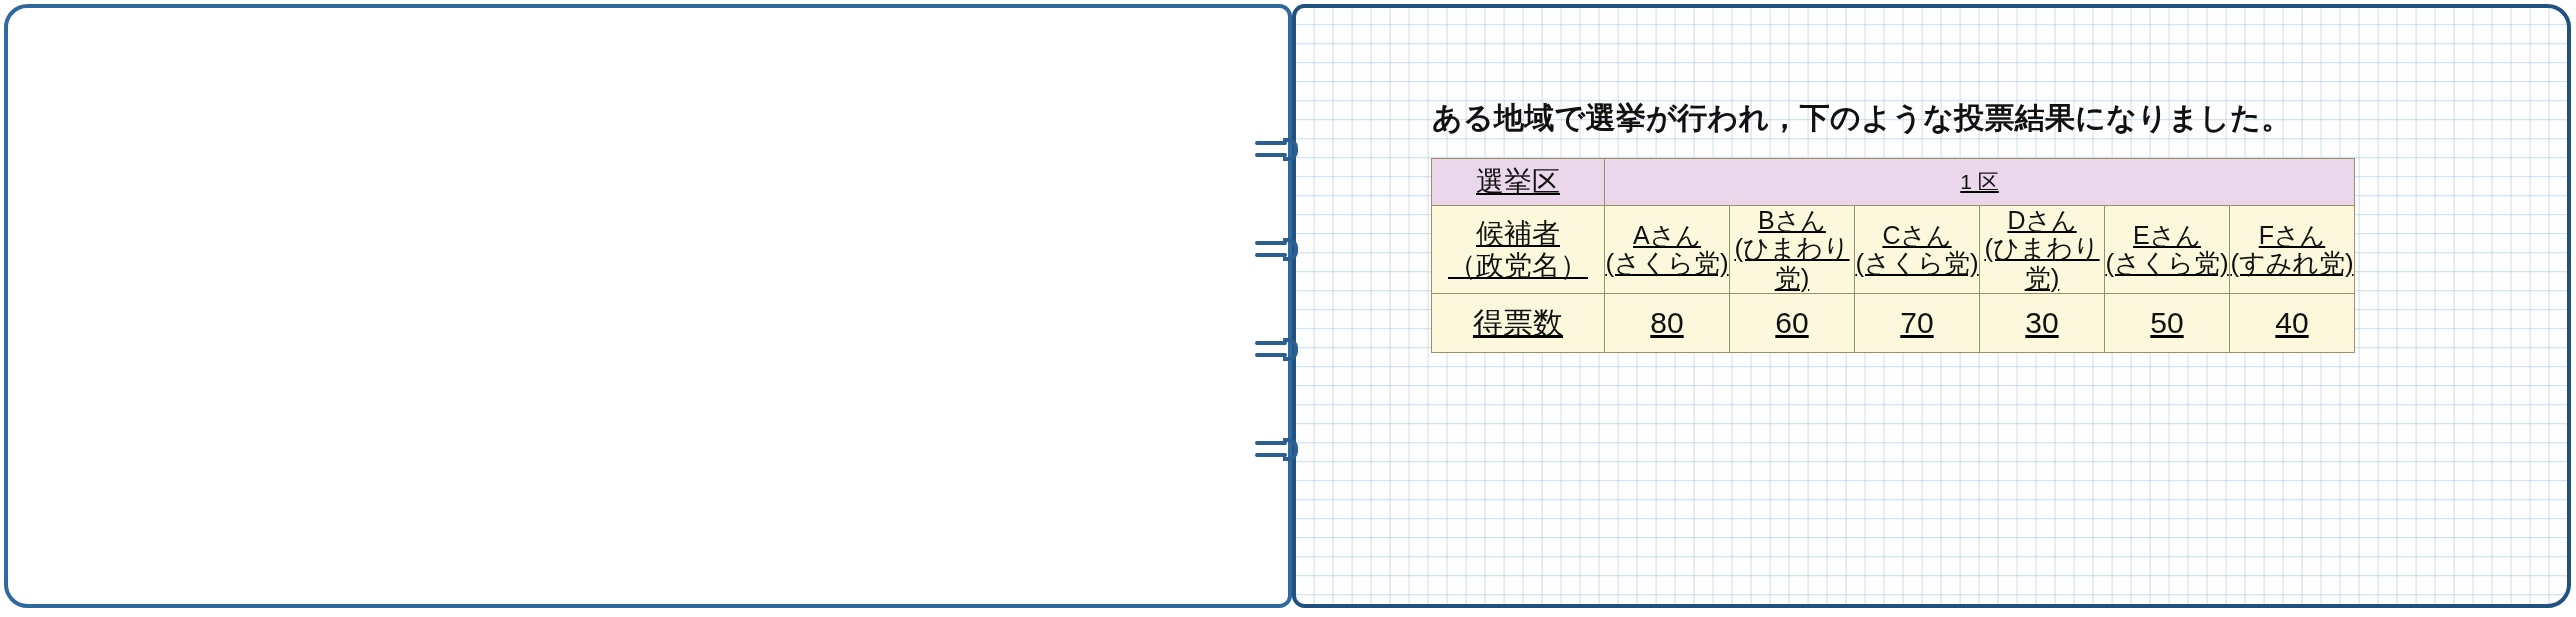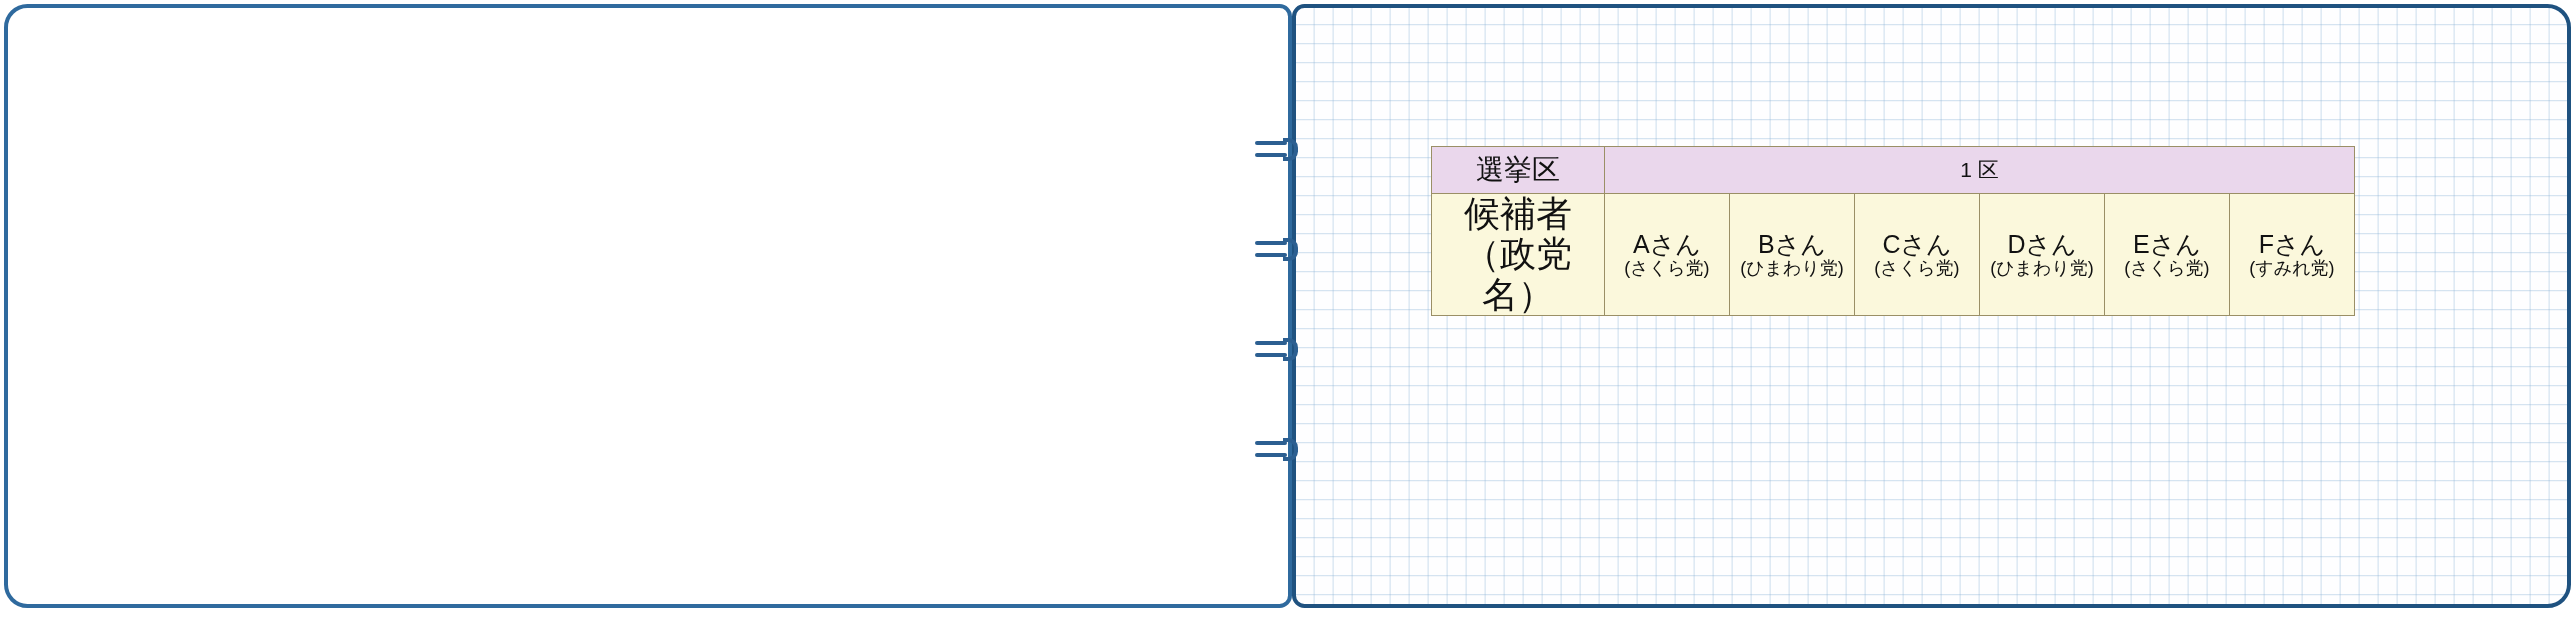--- a/index.html
+++ b/index.html
@@ -106,24 +106,25 @@
     font-size: 30px;
     font-weight: bold;
     color: #111111;
     letter-spacing: 0.3px;
     white-space: nowrap;
   }
 
   .vote-table {
     position: absolute;
     left: 135px;
-    top: 138px;
+    top: 150px;
     border-collapse: collapse;
     table-layout: fixed;
     background: #fbf8dc;
+    text-decoration: underline;
   }
   .vote-table th,
   .vote-table td {
     border: 1.4px solid #9a8f66;
     text-align: center;
     vertical-align: middle;
     color: #111111;
     font-weight: normal;
     padding: 0;
   }
@@ -137,41 +138,42 @@
     font-size: 28px;
   }
   .cand-cell {
     width: 124px;
     height: 87px;
     line-height: 1.12;
     font-size: 25px;
   }
   .cand-cell .party {
     display: block;
-    font-size: 18px;
+    font-size: 26px;
   }
   .label-two-line {
     line-height: 1.12;
-    font-size: 36px;
+    font-size: 28px;
   }
   .votes-cell {
     height: 58px;
     font-size: 30px;
   }
 </style>
 </head>
 <body>
 
 <div id="stage">
 
   <div class="page-left"></div>
 
   <div class="page-right">
     <div class="content">
 
+      <div class="headline">ある地域で選挙が行われ，下のような投票結果になりました。</div>
 
       <table class="vote-table">
         <tbody>
           <tr>
             <td class="hdr-pink row-label">選挙区</td>
             <td class="hdr-pink" colspan="6">1 区</td>
           </tr>
 
           <tr>
             <td class="row-label label-two-line">
@@ -198,20 +200,29 @@
             <td class="cand-cell">
               <span>Eさん</span>
               <span class="party">(さくら党)</span>
             </td>
             <td class="cand-cell">
               <span>Fさん</span>
               <span class="party">(すみれ党)</span>
             </td>
           </tr>
 
+          <tr>
+            <td class="row-label votes-cell">得票数</td>
+            <td class="votes-cell">80</td>
+            <td class="votes-cell">60</td>
+            <td class="votes-cell">70</td>
+            <td class="votes-cell">30</td>
+            <td class="votes-cell">50</td>
+            <td class="votes-cell">40</td>
+          </tr>
         </tbody>
       </table>
 
     </div>
   </div>
 
   <div class="rings">
     <div class="ring" style="top:138px;">
       <span class="bar b1"></span>
       <span class="bar b2"></span>

